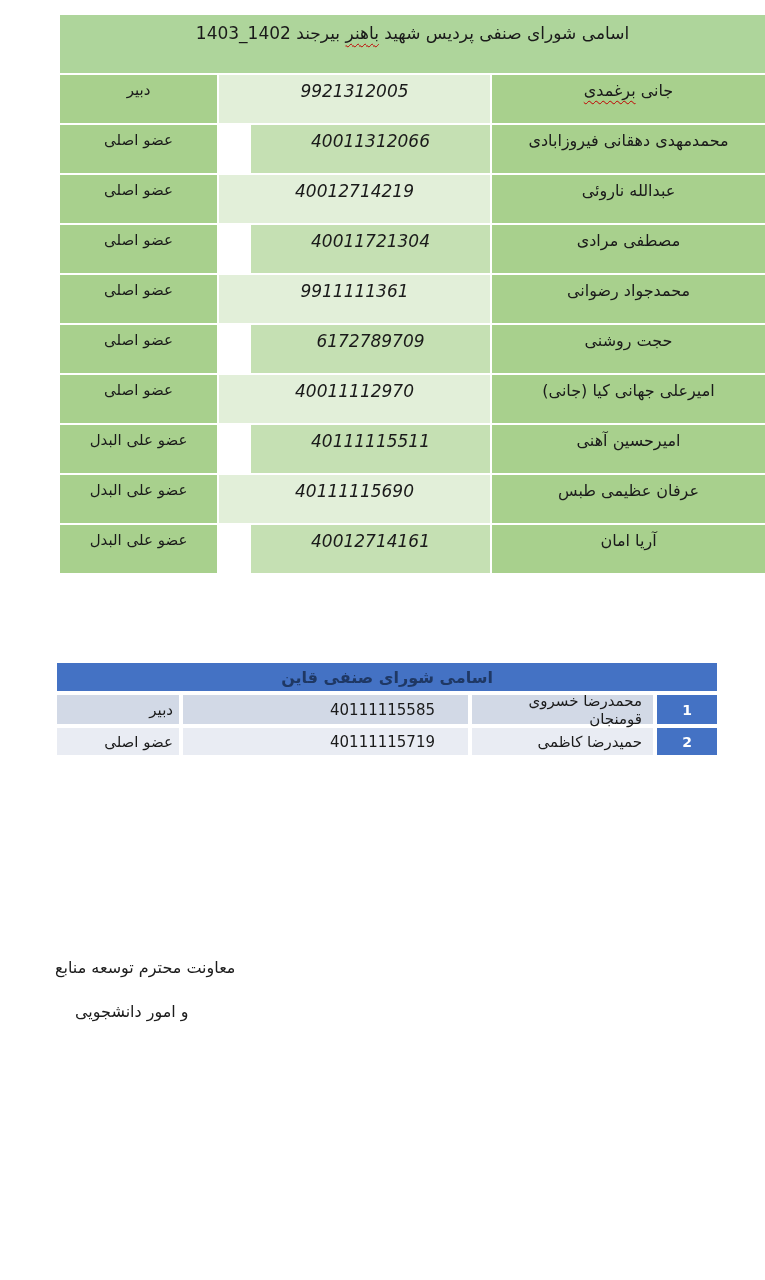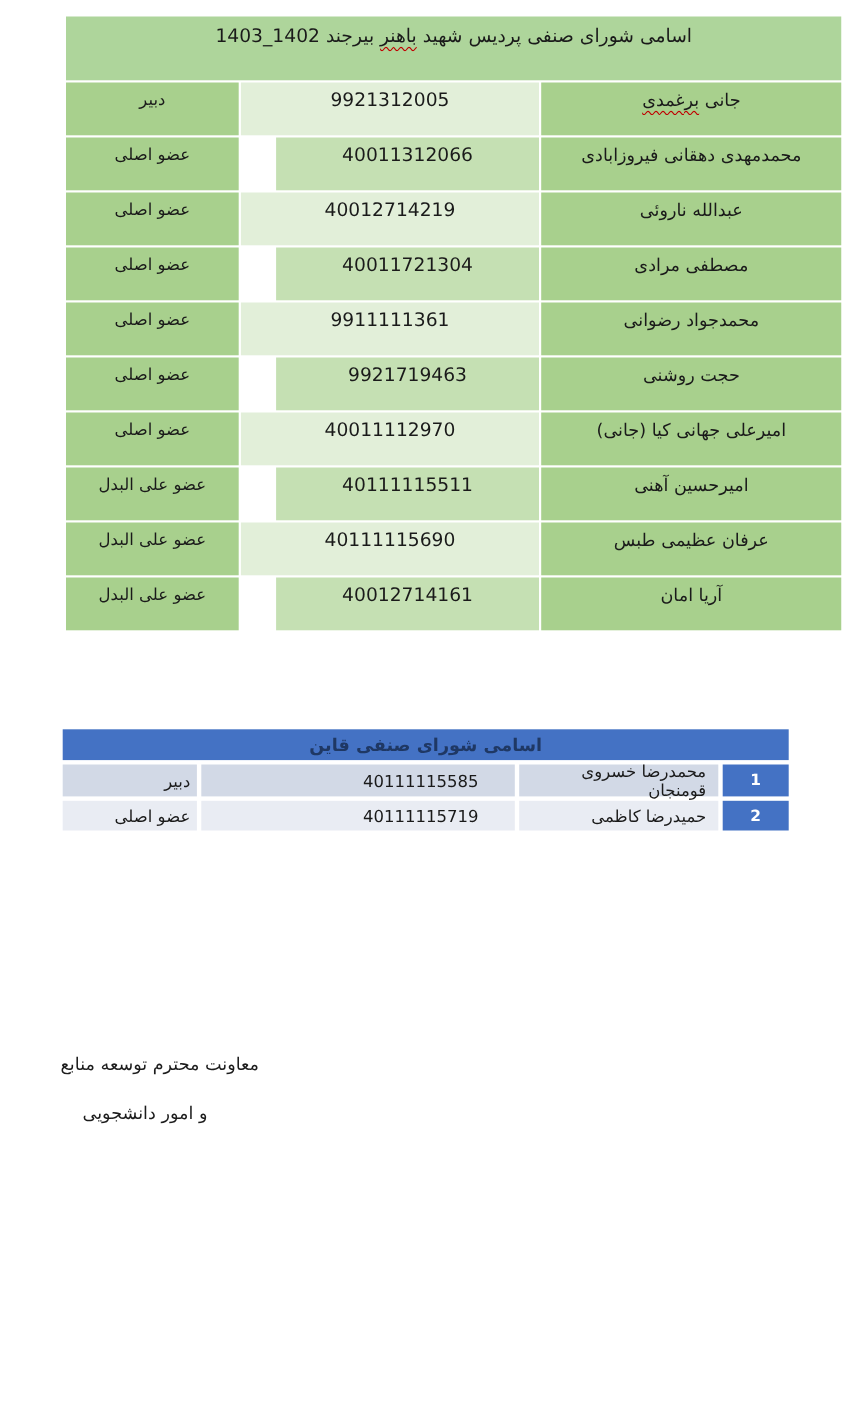--- a/index.html
+++ b/index.html
@@ -16,21 +16,21 @@
     grid-template-columns:273px 271px 157px;
     grid-template-rows:58px repeat(10, 48px);
     gap:2px; background:#ffffff;
   }
   #t1 .cell { background:var(--green-cell); padding-top:6px; box-sizing:border-box; text-align:center; }
   #t1 .t1-title {
     grid-column:1 / -1; background:var(--green-header);
     font-size:17px; padding-top:8px; letter-spacing:0.2px;
   }
   #t1 .name-cell { font-size:16px; }
-  #t1 .id-cell   { font-size:17px; }
+  #t1 .id-cell   { font-size:17px;font-style:italic; }
   #t1 .role-cell { font-size:15px; }
   #t1 .id-light  { background:var(--green-id-light); }
   #t1 .id-medium { background:var(--green-id-medium);margin-left:32px; }
 
   .sq {
     text-decoration:underline; text-decoration-style:wavy;
     text-decoration-color:var(--squiggle); text-decoration-thickness:1px;
     text-underline-offset:4px; text-decoration-skip-ink:none;
   }
 
@@ -85,21 +85,21 @@
       <div class="cell name-cell"><span>عبدالله ناروئی</span></div>
       <div class="cell id-cell id-light">40012714219</div>
       <div class="cell role-cell">عضو اصلی</div>
       <div class="cell name-cell"><span>مصطفی مرادی</span></div>
       <div class="cell id-cell id-medium">40011721304</div>
       <div class="cell role-cell">عضو اصلی</div>
       <div class="cell name-cell"><span>محمدجواد رضوانی</span></div>
       <div class="cell id-cell id-light">9911111361</div>
       <div class="cell role-cell">عضو اصلی</div>
       <div class="cell name-cell"><span>حجت روشنی</span></div>
-      <div class="cell id-cell id-medium">9921719463</div>
+      <div class="cell id-cell id-medium">6172789709</div>
       <div class="cell role-cell">عضو اصلی</div>
       <div class="cell name-cell"><span>امیرعلی جهانی کیا (جانی)</span></div>
       <div class="cell id-cell id-light">40011112970</div>
       <div class="cell role-cell">عضو اصلی</div>
       <div class="cell name-cell"><span>امیرحسین آهنی</span></div>
       <div class="cell id-cell id-medium">40111115511</div>
       <div class="cell role-cell">عضو علی البدل</div>
       <div class="cell name-cell"><span>عرفان عظیمی طبس</span></div>
       <div class="cell id-cell id-light">40111115690</div>
       <div class="cell role-cell">عضو علی البدل</div>

